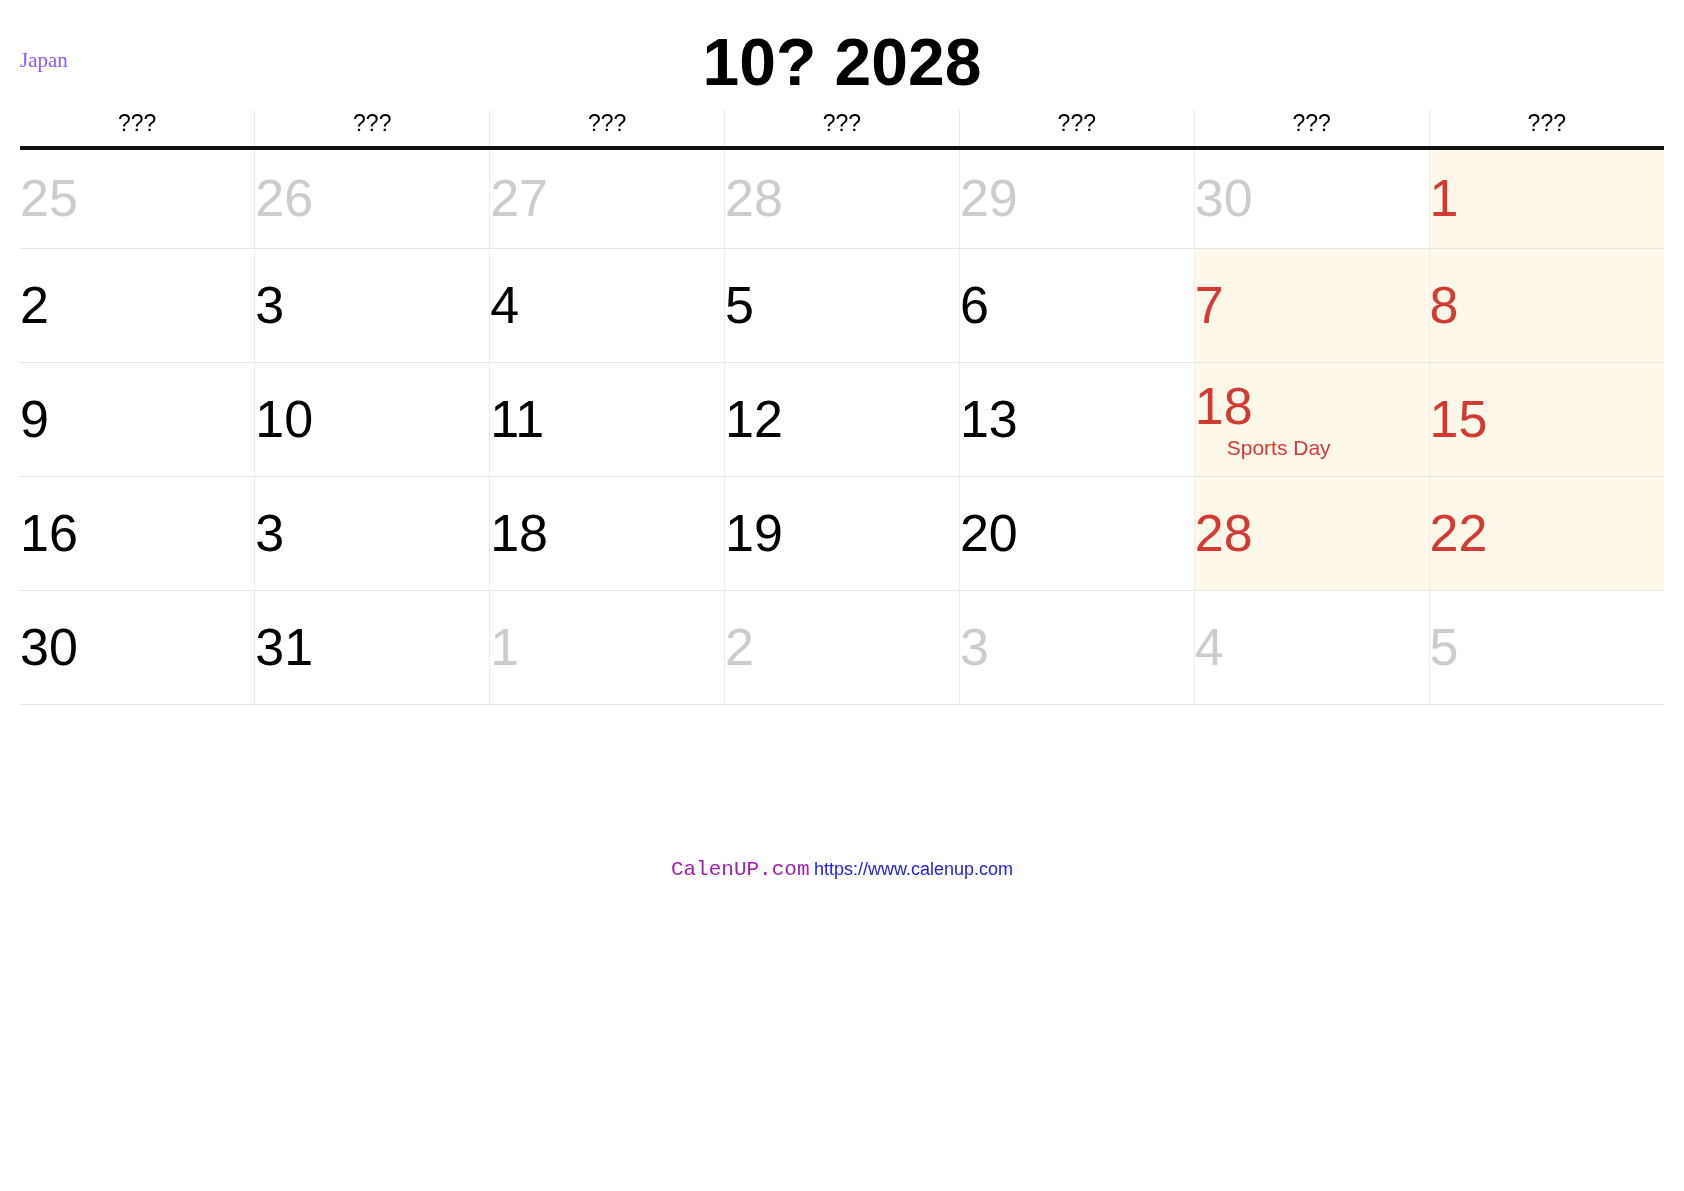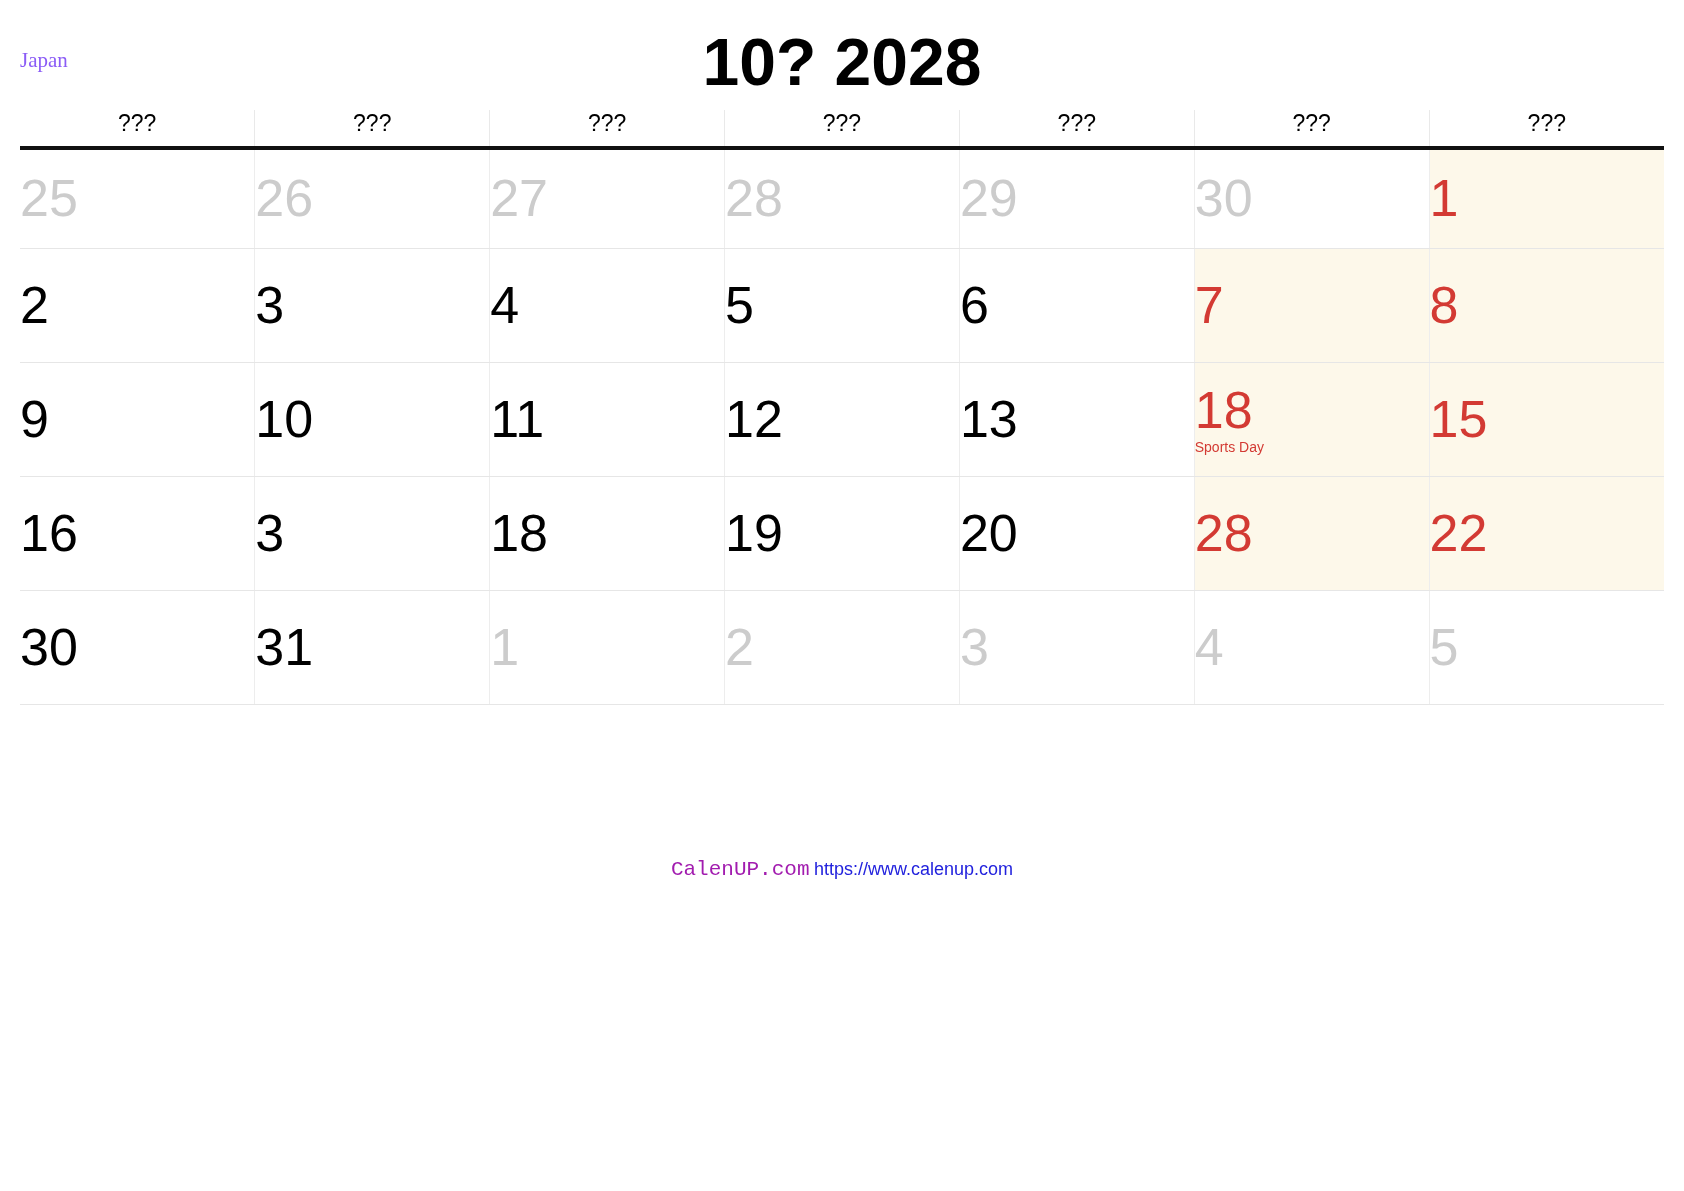--- a/index.html
+++ b/index.html
@@ -84,24 +84,25 @@
     color: #000000;
     font-weight: normal;
   }
   td.other .daynum { color: #cccccc; }
   td.red .daynum  { color: #d33a33; }
   td.weekend-bg   { background: #fdf8ea; }
 
   .holiday-label {
     display: block;
     margin-top: 2px;
-    font-size: 14px;
+    font-size: 21px;
     line-height: 1.1;
     color: #d33a33;
     font-weight: normal;
+    margin-left: 32px;
   }
 
   
   .cal tr.row-lead td { height: 100px; }
 
   
   .footer {
     position: absolute;
     left: 0; right: 0;
     top: 858px;

